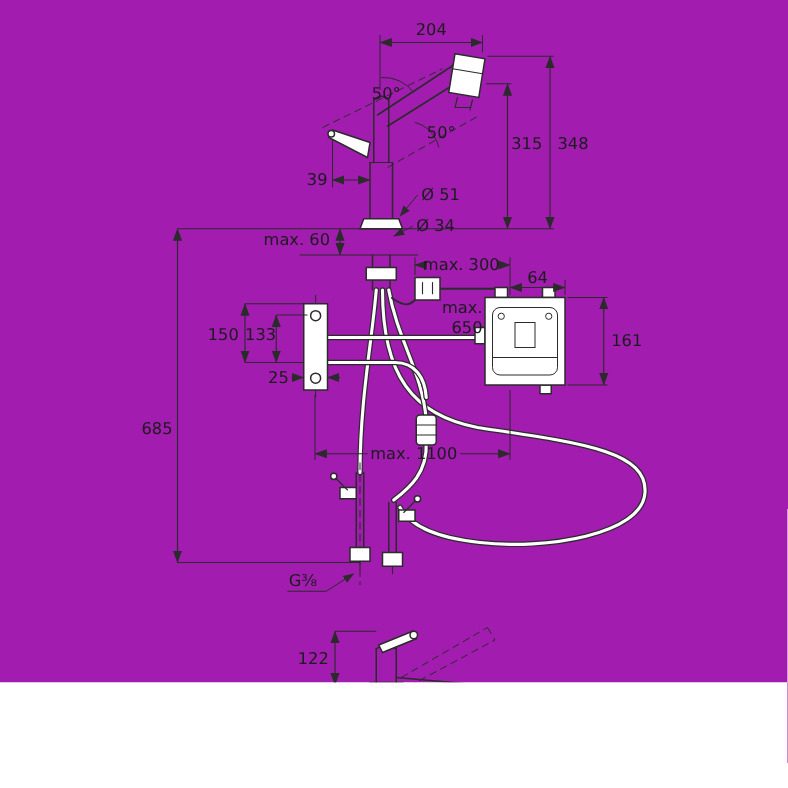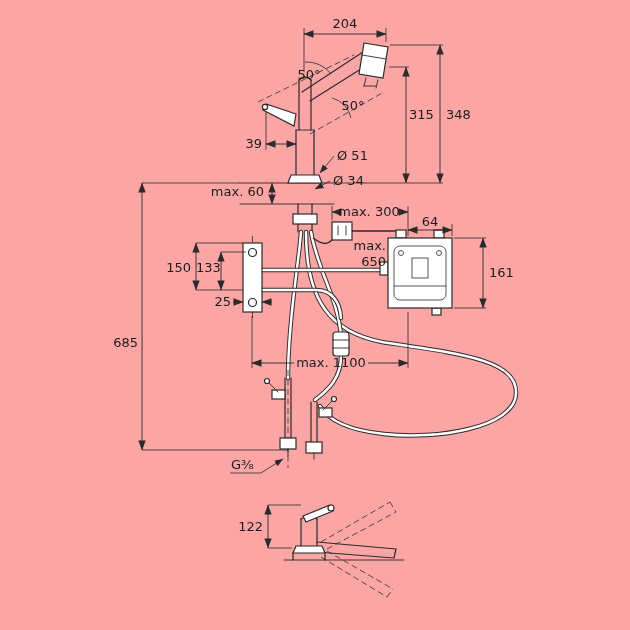--- a/index.html
+++ b/index.html
@@ -1,16 +1,16 @@
 <!DOCTYPE html>
 <html><head>
 <meta charset="utf-8">
 <style>
   html,body{margin:0;padding:0;background:#ffffff;}
-  .page{width:630px;height:630px;background:#fca5a5;position:relative;overflow:hidden;}
+  .page{width:630px;height:546px;background:#a21caf;position:relative;overflow:hidden;}
   svg text{font-family:"DejaVu Sans", sans-serif;font-size:13px;fill:#1c1c1c;}
   .ln{stroke:#2b2b2b;stroke-width:1.2;fill:none;stroke-linecap:round;}
   .thin{stroke-width:0.9;}
   .fw{fill:#ffffff;stroke:#2b2b2b;stroke-width:1.2;}
   .dim{stroke:#2b2b2b;stroke-width:0.9;fill:none;}
   .ext{stroke:#2b2b2b;stroke-width:0.8;fill:none;}
   .dash{stroke-dasharray:6 3.5;}
   .ho{stroke:#2b2b2b;stroke-width:4.4;fill:none;stroke-linecap:round;}
   .hi{stroke:#ffffff;stroke-width:2.5;fill:none;stroke-linecap:round;}
   .cable{stroke:#2b2b2b;stroke-width:1.5;fill:none;}

